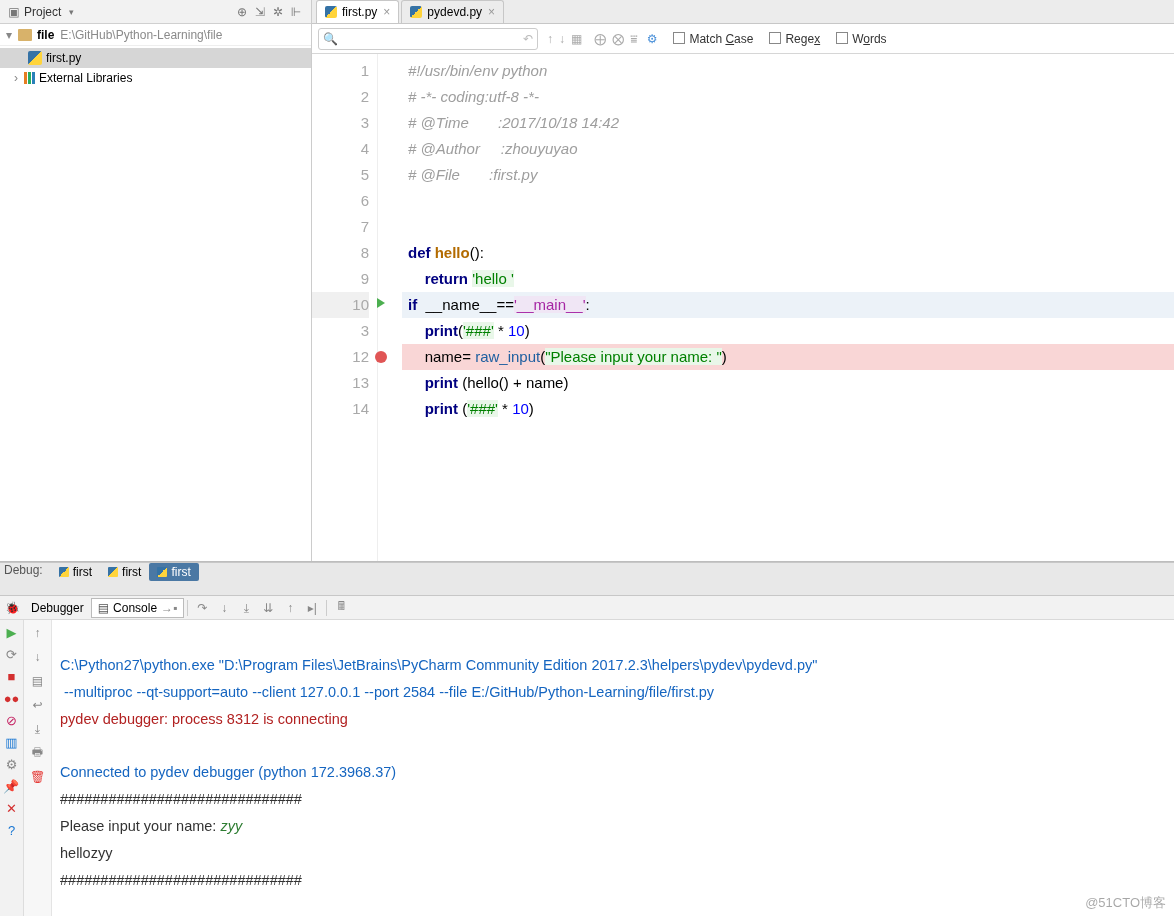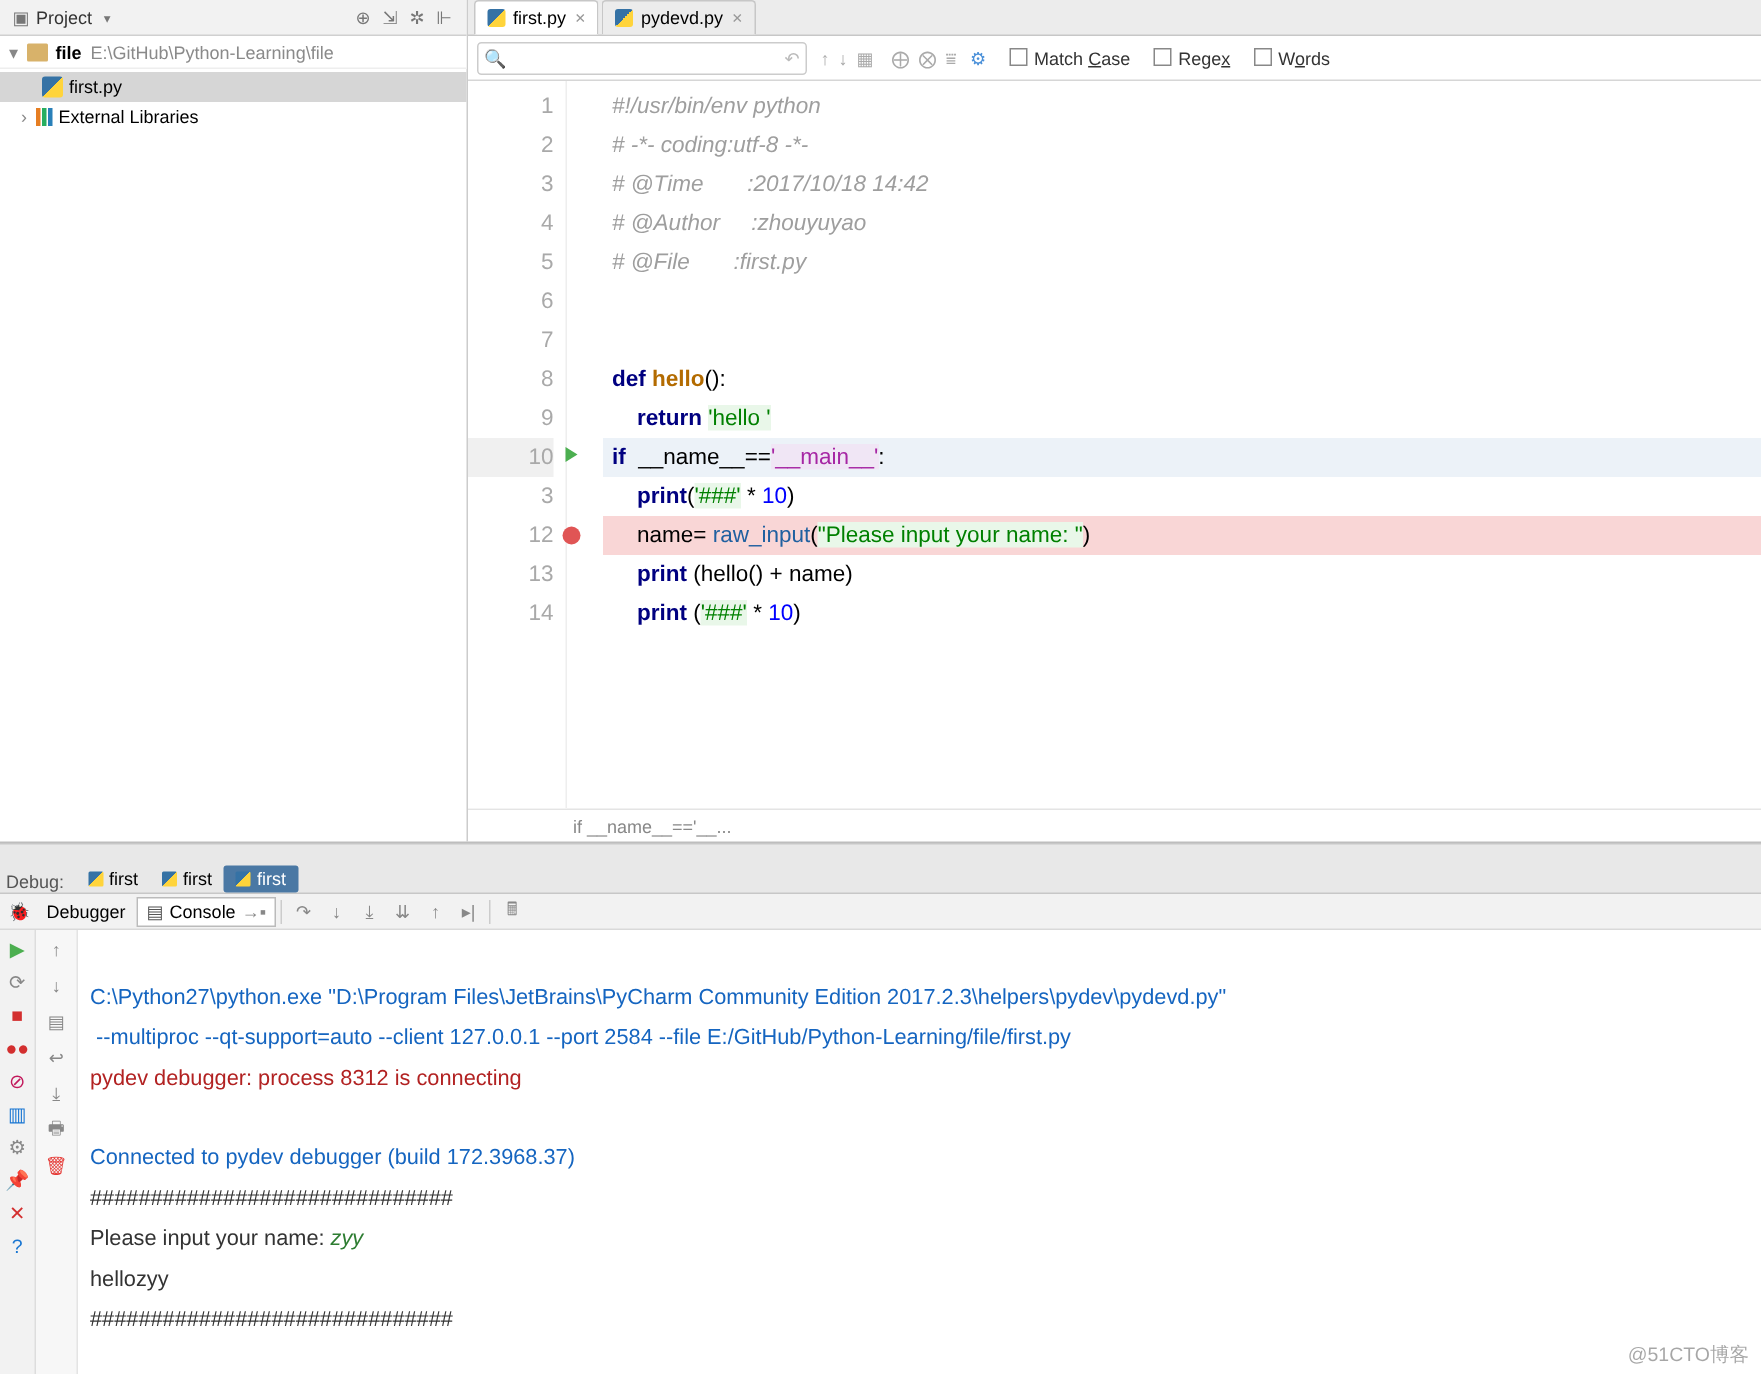--- a/index.html
+++ b/index.html
@@ -49,21 +49,21 @@
 #gutter .bp { position:absolute; right:-18px; top:7px; width:12px; height:12px; background:#e05555; border-radius:50%; }
 #marks { width:20px; }
 #lines { flex:1; padding:4px 0 0 4px; white-space:pre; }
 #lines .ln { height:26px; padding-left:6px; }
 #lines .ln.cur { background:#ecf2f8; }
 #lines .ln.bpline { background:#f9d6d6; }
 .c-cm{color:#9e9e9e;font-style:italic;} .c-kw{color:#000080;font-weight:bold;} .c-fn{color:#b36b00;font-weight:bold;} .c-str{color:#008000;background:#e9f7e9;} .c-num{color:#0000ff;} .c-op{color:#000;} .c-id{color:#000;} .c-bn{color:#a626a4;background:#f0e6f5;} .c-call{color:#2060a0;}
 #crumb { height:22px; border-top:1px solid #e4e4e4; padding-left:70px; color:#888; font-size:12px; display:flex; align-items:center; }
 
 
-#dbgtabs { height:34px; background:#e8e8e8; border-top:1px solid #c7c7c7; border-bottom:1px solid #c7c7c7; display:flex; align-items:flex-end; padding-left:4px; font-size:12px; }
+#dbgtabs { height:34px; background:#e8e8e8; border-top:1px solid #c7c7c7; border-bottom:1px solid #c7c7c7; display:flex; align-items:flex-start; padding-left:4px; font-size:12px; }
 #dbgtabs .lbl { margin-right:8px; color:#555; }
 #dbgtabs .dt { padding:2px 8px; display:flex; align-items:center; gap:4px; border-radius:2px; }
 #dbgtabs .dt.act { background:#4a78a4; color:#fff; }
 #dbgtabs .pyi { width:10px; height:10px; display:inline-block; background:linear-gradient(135deg,#3572A5 50%,#FFD43B 50%); border-radius:1px; }
 #dbgbar { height:24px; background:#f2f2f2; border-bottom:1px solid #d9d9d9; display:flex; align-items:center; padding-left:2px; }
 #dbgbar .b { width:22px; height:22px; display:flex; align-items:center; justify-content:center; color:#888; }
 #dbgbar .b.bug { color:#7cb342; }
 #dbgbar .seg { padding:2px 6px; border:1px solid transparent; }
 #dbgbar .seg.act { border:1px solid #bbb; background:#fff; }
 #dbgbar .sep { width:1px; height:16px; background:#ccc; margin:0 3px; }
@@ -174,21 +174,20 @@
           <div class="gl">9</div>
           <div class="gl cur">10<span class="run"></span></div>
           <div class="gl">3</div>
           <div class="gl">12<span class="bp"></span></div>
           <div class="gl">13</div>
           <div class="gl">14</div>
         </div>
       <div id="marks"></div>
       <div id="lines"><div class="ln"><span class="c-cm">#!/usr/bin/env python</span></div><div class="ln"><span class="c-cm"># -*- coding:utf-8 -*-</span></div><div class="ln"><span class="c-cm"># @Time       :2017/10/18 14:42</span></div><div class="ln"><span class="c-cm"># @Author     :zhouyuyao</span></div><div class="ln"><span class="c-cm"># @File       :first.py</span></div><div class="ln"></div><div class="ln"></div><div class="ln"><span class="c-kw">def</span> <span class="c-fn">hello</span><span class="c-op">():</span></div><div class="ln">    <span class="c-kw">return</span> <span class="c-str">'hello '</span></div><div class="ln cur"><span class="c-kw">if</span>  <span class="c-id">__name__</span><span class="c-op">==</span><span class="c-bn">'__main__'</span><span class="c-op">:</span></div><div class="ln">    <span class="c-kw">print</span>(<span class="c-str">'###'</span><span class="c-op"> * </span><span class="c-num">10</span>)</div><div class="ln bpline">    <span class="c-id">name</span><span class="c-op">= </span><span class="c-call">raw_input</span>(<span class="c-str">"Please input your name: "</span>)</div><div class="ln">    <span class="c-kw">print</span> <span class="c-op">(hello() + name)</span></div><div class="ln">    <span class="c-kw">print</span> (<span class="c-str">'###'</span><span class="c-op"> * </span><span class="c-num">10</span>)</div></div>
     </div>
-    <div id="crumb">if __name__=='__...</div>
   </div>
 </div>
 
 <div id="dbgtabs">
   <span class="lbl">Debug:</span>
   <span class="dt">
       <span class="pyi"></span>
       <span>first</span>
     </span>
   <span class="dt">
@@ -238,21 +237,21 @@
     <span>↩</span>
     <span>⤓</span>
     <span>🖶</span>
     <span style="color:#e53935;">🗑</span>
   </div>
   <div id="console">
 <span class="co-path"><span>C:\Python27\python.exe </span><span>"D:\Program Files\JetBrains\PyCharm Community Edition 2017.2.3\helpers\pydev\pydevd.py"</span></span>
 <span class="co-path"> --multiproc --qt-support=auto --client 127.0.0.1 --port 2584 --file E:/GitHub/Python-Learning/file/first.py</span>
 <span class="co-err">pydev debugger: process 8312 is connecting</span>
 
-<span class="co-ok">Connected to pydev debugger (build 172.3968.37)</span>
+<span class="co-ok">Connected to pydev debugger (python 172.3968.37)</span>
 <span class="co-tx">##############################</span>
 <span><span class="co-tx">Please input your name: </span><span class="co-in">zyy</span></span>
 <span class="co-tx">hellozyy</span>
 <span class="co-tx">##############################</span>
 
 <span class="co-tx">Process finished with exit code 0</span>
 </div>
 </div>
 
 <div id="watermark">@51CTO博客</div>

